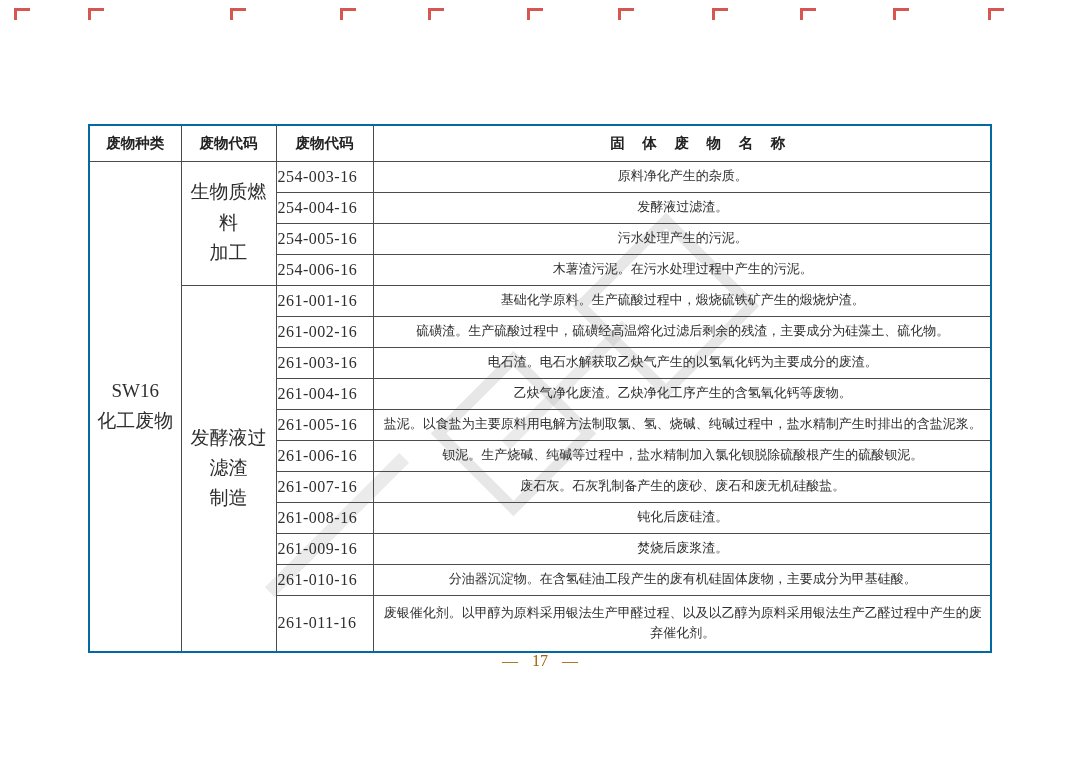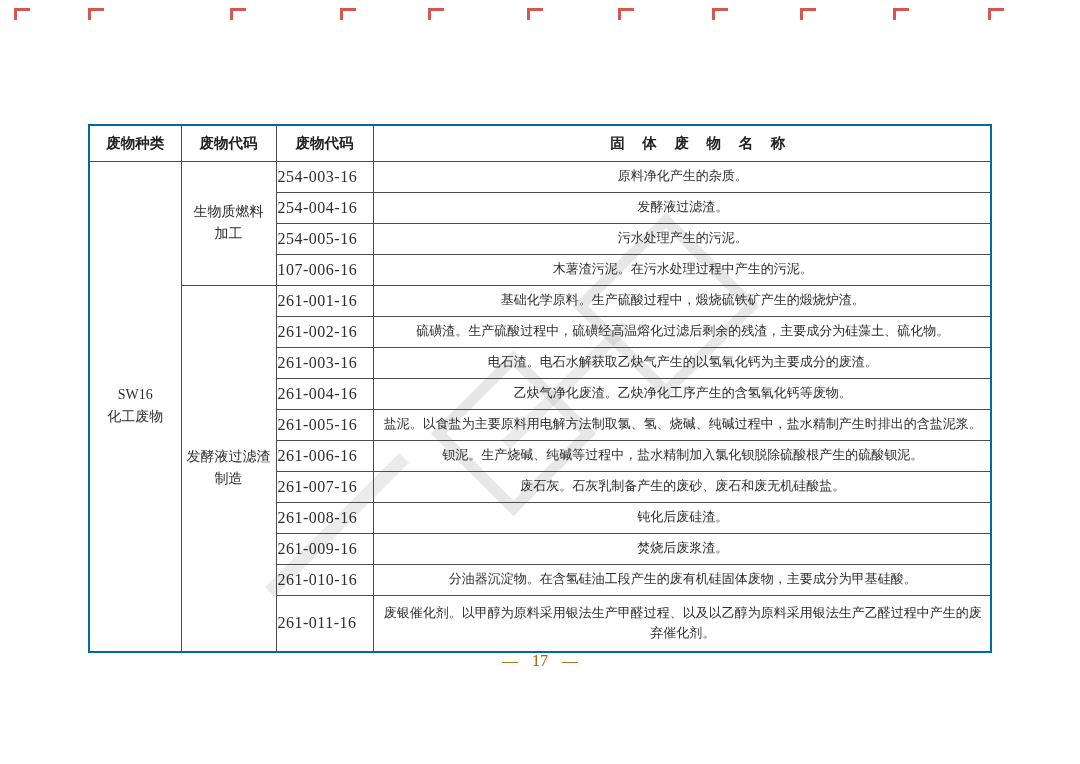--- a/index.html
+++ b/index.html
@@ -33,21 +33,21 @@
     border:1px solid #4c4c4c;
     vertical-align:middle;
     overflow:hidden;
   }
   .doc-table thead tr{height:36px;}
   .doc-table tbody tr{height:31px;}
   .doc-table tbody tr.tall{height:57px;}
   th{font-size:14.5px;font-weight:bold;color:#222;text-align:center;}
   th.name-th{letter-spacing:7px;padding-left:40px;}
   td.category-cell,td.industry-cell{
-    text-align:center;font-size:14px;white-space:pre-line;line-height:1.6;
+    text-align:center;font-size:19px;white-space:pre-line;line-height:1.6;
   }
   td.code-cell{
     text-align:left;font-size:16px;letter-spacing:.5px;white-space:nowrap;
   }
   td.name-cell{
     font-size:13px;text-align:center;padding:2px 3px 2px 5px;line-height:1.55;
   }
   .page-footer{
     position:absolute;left:0;top:652px;width:1080px;
     text-align:center;font-size:16px;color:#a16207;word-spacing:10px;
@@ -103,21 +103,21 @@
       </tr>
       <tr>
         <td class="code-cell">254-004-16</td>
         <td class="name-cell">发酵液过滤渣。</td>
       </tr>
       <tr>
         <td class="code-cell">254-005-16</td>
         <td class="name-cell">污水处理产生的污泥。</td>
       </tr>
       <tr>
-        <td class="code-cell">107-006-16</td>
+        <td class="code-cell">254-006-16</td>
         <td class="name-cell">木薯渣污泥。在污水处理过程中产生的污泥。</td>
       </tr>
       <tr>
         <td class="industry-cell" rowspan="11">发酵液过滤渣
 制造</td>
         <td class="code-cell">261-001-16</td>
         <td class="name-cell">基础化学原料。生产硫酸过程中，煅烧硫铁矿产生的煅烧炉渣。</td>
       </tr>
       <tr>
         <td class="code-cell">261-002-16</td>

